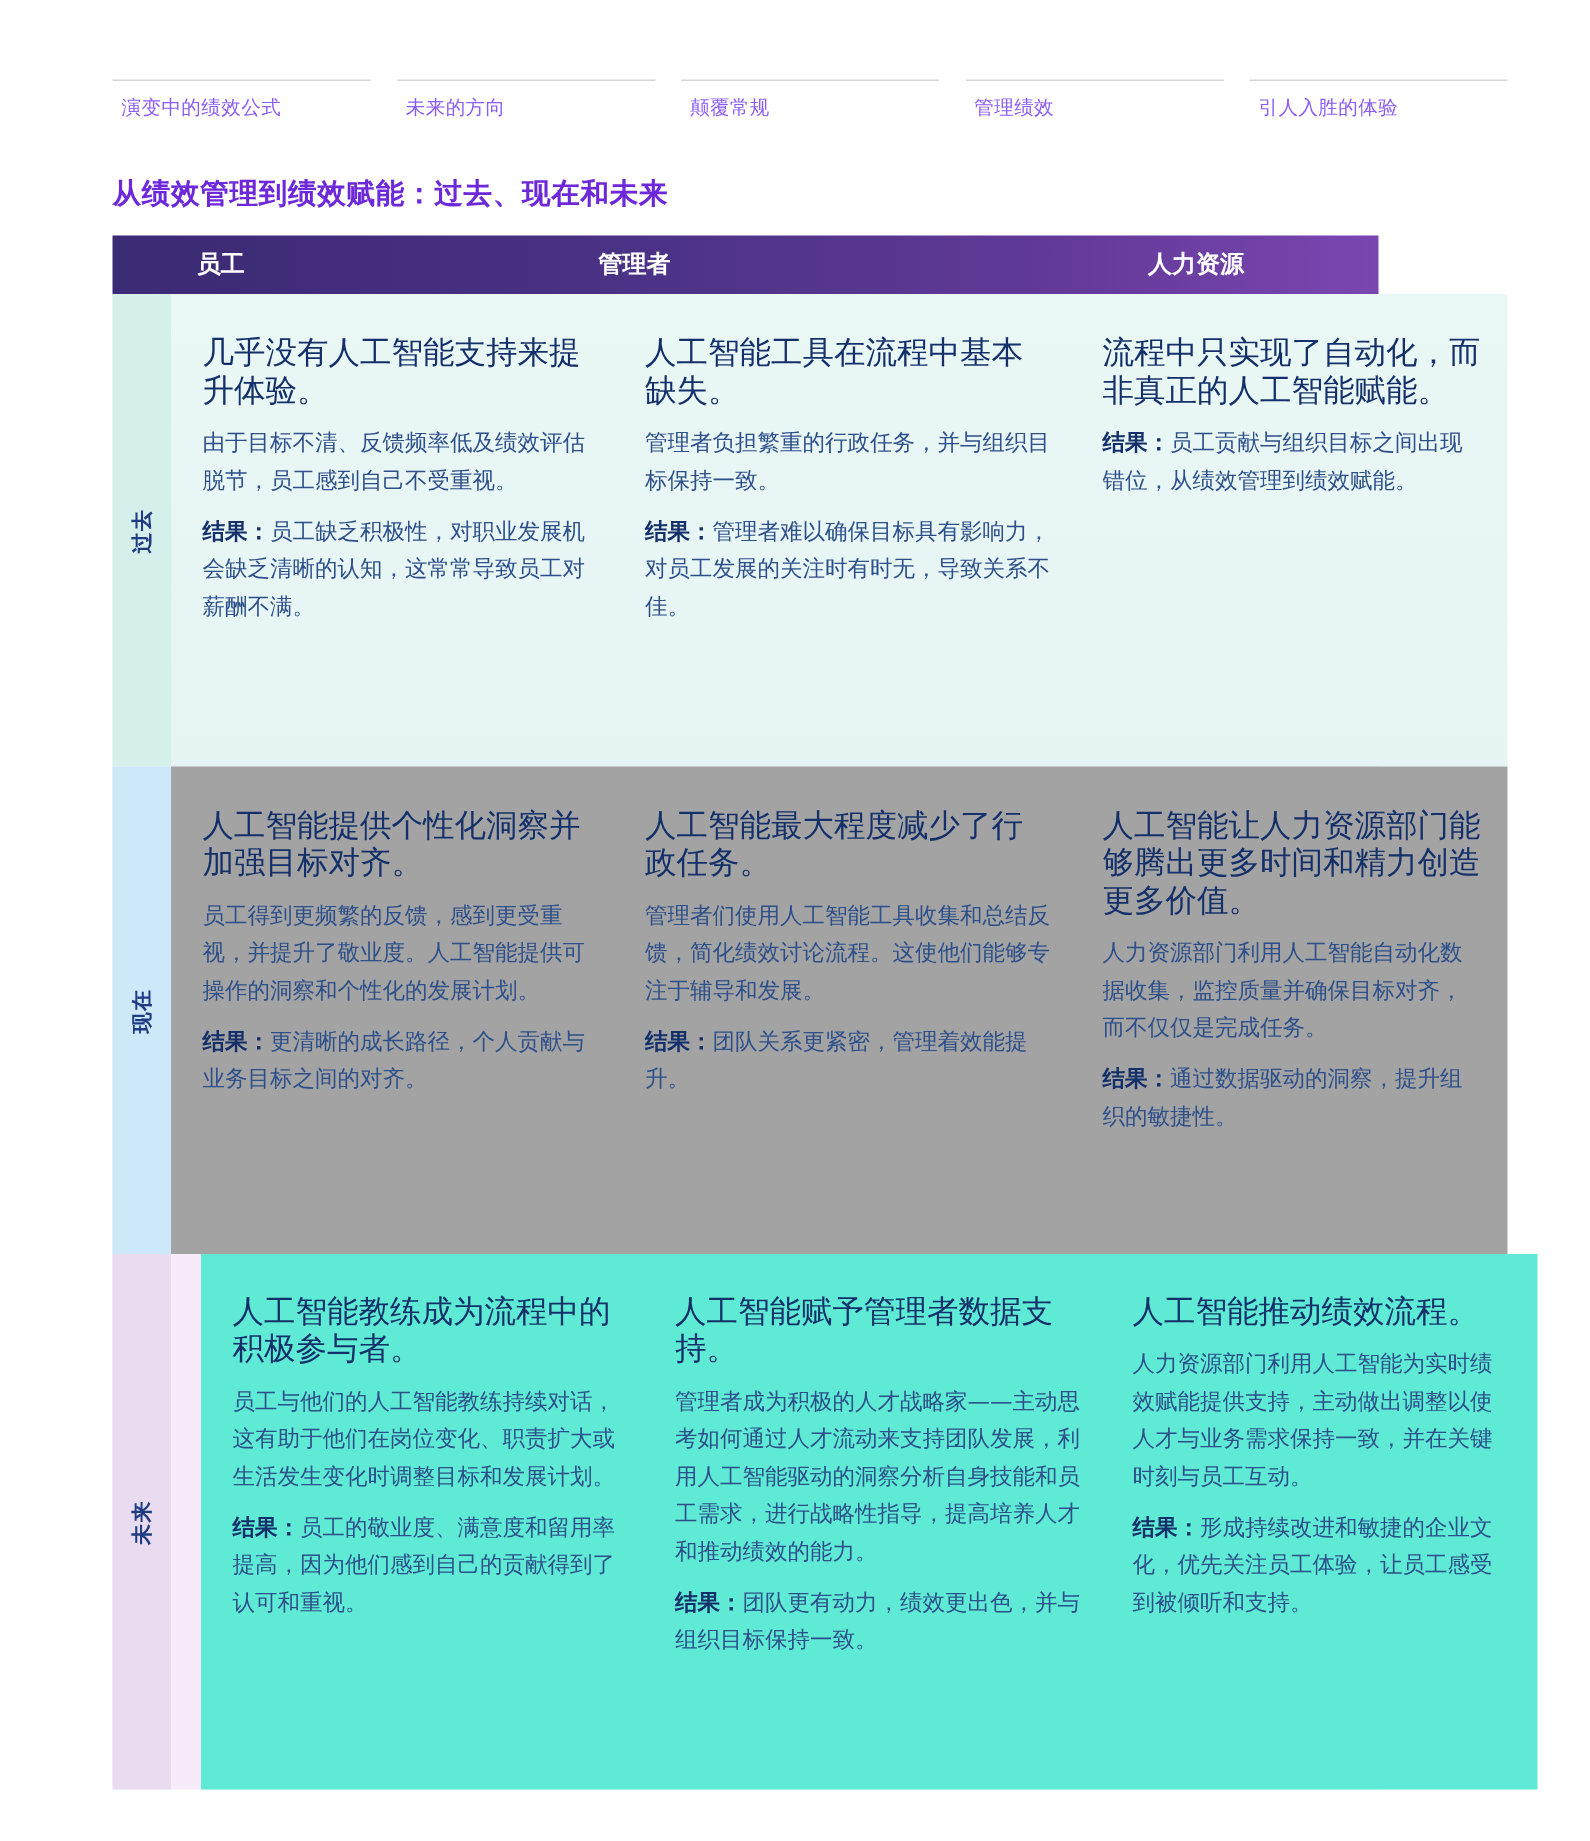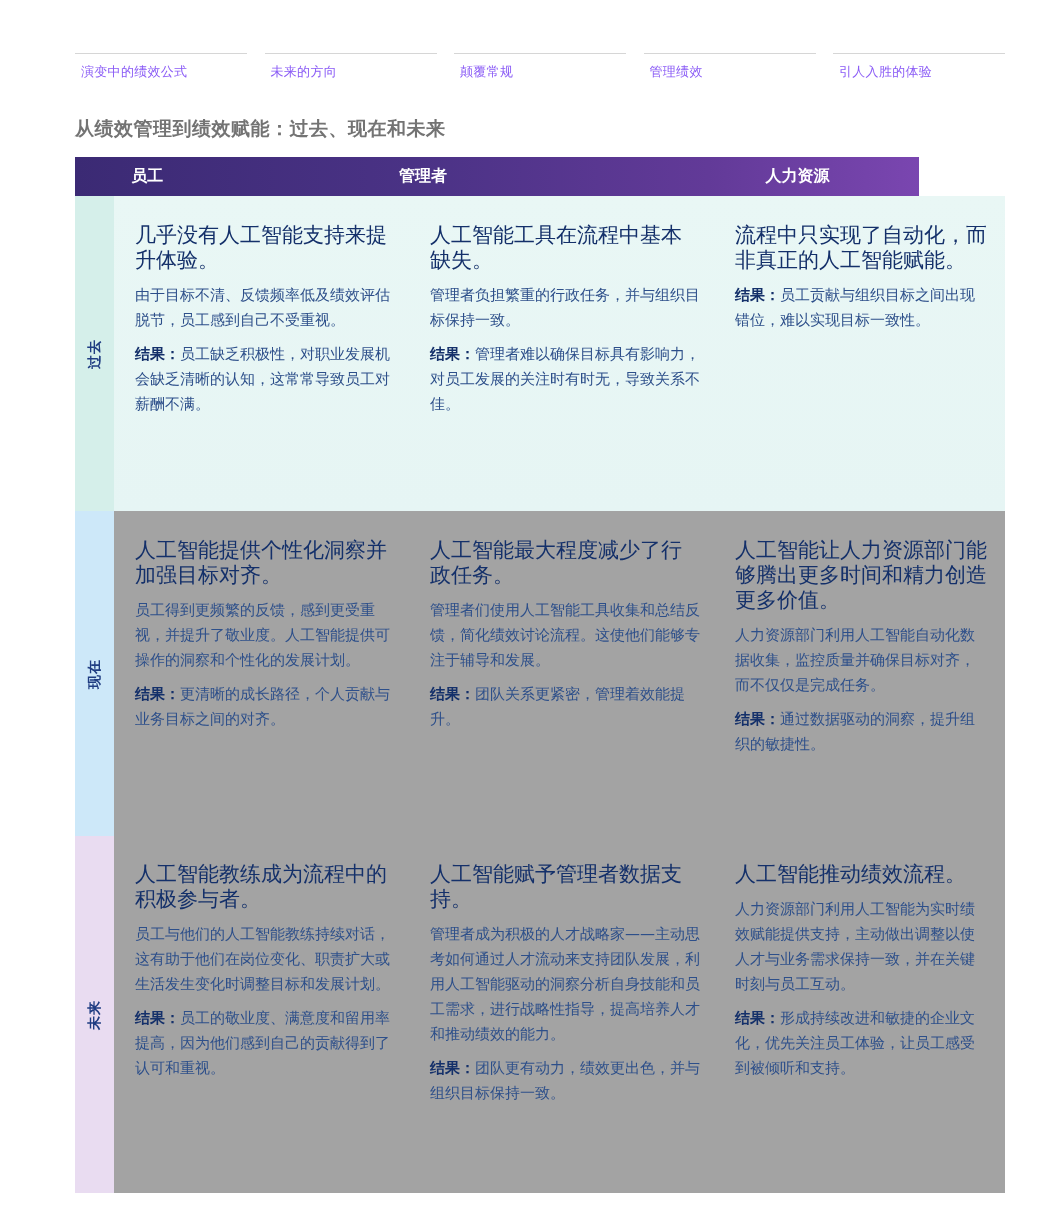--- a/index.html
+++ b/index.html
@@ -32,21 +32,21 @@
     }
     .nav-item span { padding-left: 6px; display: inline-block; }
 
     
     .title {
       position: absolute;
       left: 75px;
       top: 116px;
       font-size: 19px;
       font-weight: bold;
-      color: #737373;
+      color: #6d28d9;
       letter-spacing: 0.5px;
     }
 
     
     .table {
       position: absolute;
       left: 75px;
       top: 157px;
       width: 844px;
     }
@@ -108,21 +108,21 @@
     .row-past { height: 315px; background: #e6f6f4; }
     .row-past .row-label { background: #d5efea; }
     .row-past .cells { background: linear-gradient(180deg, #e9f7f5 0%, #e6f5f4 100%); }
 
     .row-now { height: 325px; background: #e3f2fc; }
     .row-now .row-label { background: #cde8f9; }
     .row-now .cells { background: #a3a3a3; }
 
     .row-future { height: 357px; background: #f5ebf9; }
     .row-future .row-label { background: #e9dcf1; }
-    .row-future .cells { background: #a3a3a3; }
+    .row-future .cells { background: #5eead4; margin-left: 20px; }
 
     .cells { display: flex; flex: 1; }
     .row-past .cell { padding-top: 27px; }
     .row-now .cell { padding-top: 27px; }
     .row-future .cell { padding-top: 26px; }
   </style>
 </head>
 <body>
 
 <div class="page">
@@ -155,21 +155,21 @@
           <p>由于目标不清、反馈频率低及绩效评估脱节，员工感到自己不受重视。</p>
           <p><b>结果：</b><span>员工缺乏积极性，对职业发展机会缺乏清晰的认知，这常常导致员工对薪酬不满。</span></p>
         </div>
         <div class="cell cell-2">
           <h4>人工智能工具在流程中基本缺失。</h4>
           <p>管理者负担繁重的行政任务，并与组织目标保持一致。</p>
           <p><b>结果：</b><span>管理者难以确保目标具有影响力，对员工发展的关注时有时无，导致关系不佳。</span></p>
         </div>
         <div class="cell cell-3">
           <h4>流程中只实现了自动化，而非真正的人工智能赋能。</h4>
-          <p><b>结果：</b><span>员工贡献与组织目标之间出现错位，难以实现目标一致性。</span></p>
+          <p><b>结果：</b><span>员工贡献与组织目标之间出现错位，从绩效管理到绩效赋能。</span></p>
         </div>
       </div>
     </div>
 
     <div class="row row-now">
       <div class="row-label">
         <span>现在</span>
       </div>
       <div class="cells">
         <div class="cell cell-1">

